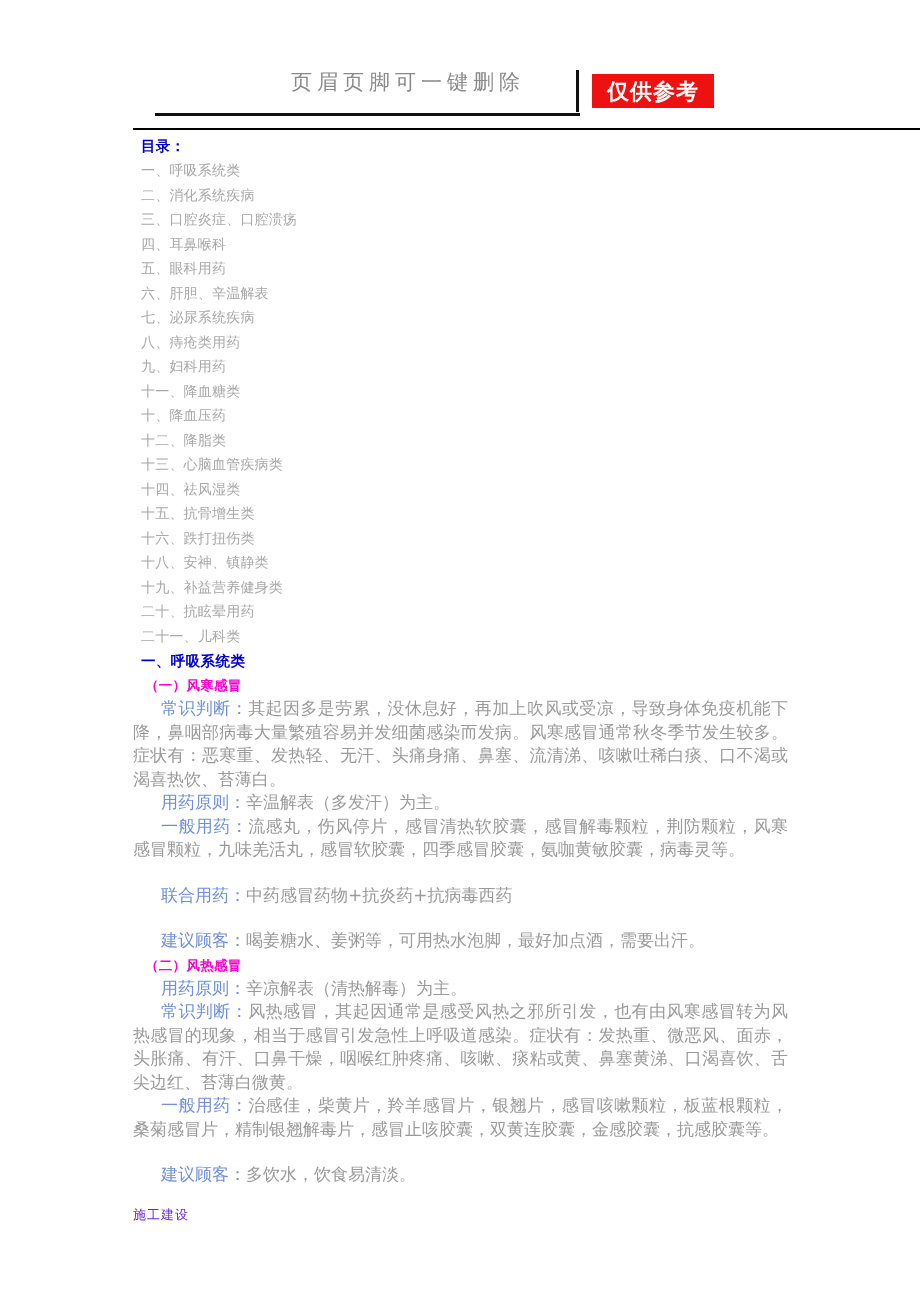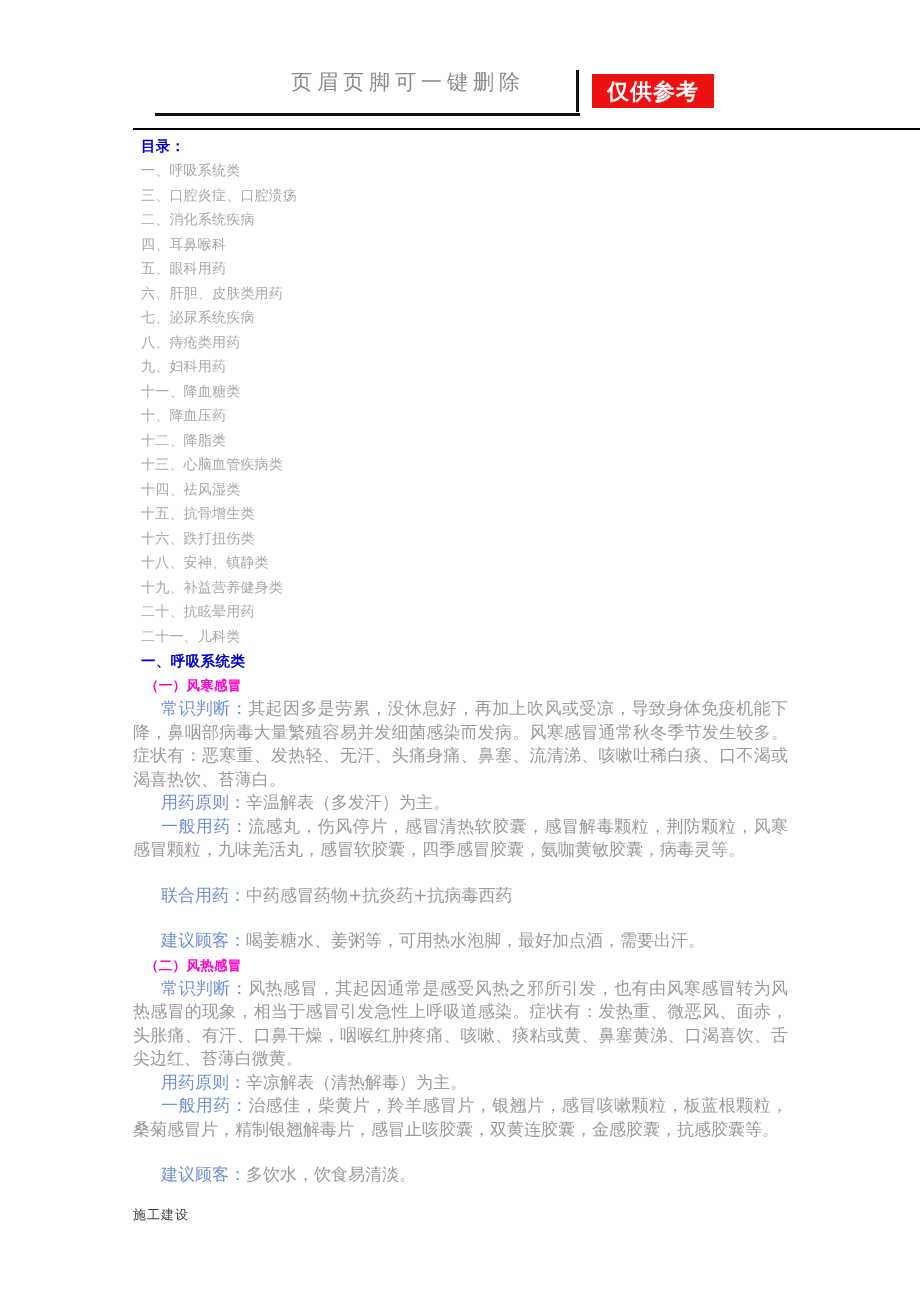--- a/index.html
+++ b/index.html
@@ -159,21 +159,21 @@
   .para-text {
     color: #9a9a9a;
   }
 
   
   .footer {
     position: absolute;
     left: 133px;
     top: 1206px;
     font-size: 13px;
-    color: #404040;
+    color: #6d28d9;
     letter-spacing: 1px;
   }
 </style>
 </head>
 <body>
 
 <div class="page">
 
   <div class="header-zone">
     <div class="header-inner">
@@ -187,25 +187,25 @@
   <div class="page-body">
     <div class="header-rule-long"></div>
   </div>
 
   <div class="content">
 
     <div class="toc-title">目录：</div>
 
     <ul class="toc-list" id="toc-list">
     <li class="toc-item">一、呼吸系统类</li>
+        <li class="toc-item">二、消化系统疾病</li>
         <li class="toc-item">三、口腔炎症、口腔溃疡</li>
-        <li class="toc-item">二、消化系统疾病</li>
         <li class="toc-item">四、耳鼻喉科</li>
         <li class="toc-item">五、眼科用药</li>
-        <li class="toc-item">六、肝胆、皮肤类用药</li>
+        <li class="toc-item">六、肝胆、辛温解表</li>
         <li class="toc-item">七、泌尿系统疾病</li>
         <li class="toc-item">八、痔疮类用药</li>
         <li class="toc-item">九、妇科用药</li>
         <li class="toc-item">十一、降血糖类</li>
         <li class="toc-item">十、降血压药</li>
         <li class="toc-item">十二、降脂类</li>
         <li class="toc-item">十三、心脑血管疾病类</li>
         <li class="toc-item">十四、祛风湿类</li>
         <li class="toc-item">十五、抗骨增生类</li>
         <li class="toc-item">十六、跌打扭伤类</li>
@@ -218,22 +218,22 @@
     <div class="section-title">一、呼吸系统类</div>
 
     <div id="subsections">
         <div class="subsection-title" style="color: rgb(255, 0, 204);">（一）风寒感冒</div>
         <p class="para"><span class="para-label">常识判断：</span><span class="para-text">其起因多是劳累，没休息好，再加上吹风或受凉，导致身体免疫机能下降，鼻咽部病毒大量繁殖容易并发细菌感染而发病。风寒感冒通常秋冬季节发生较多。症状有：恶寒重、发热轻、无汗、头痛身痛、鼻塞、流清涕、咳嗽吐稀白痰、口不渴或渴喜热饮、苔薄白。</span></p>
         <p class="para"><span class="para-label">用药原则：</span><span class="para-text">辛温解表（多发汗）为主。</span></p>
         <p class="para"><span class="para-label">一般用药：</span><span class="para-text">流感丸，伤风停片，感冒清热软胶囊，感冒解毒颗粒，荆防颗粒，风寒感冒颗粒，九味羌活丸，感冒软胶囊，四季感冒胶囊，氨咖黄敏胶囊，病毒灵等。</span></p>
         <p class="para gap"><span class="para-label">联合用药：</span><span class="para-text">中药感冒药物+抗炎药+抗病毒西药</span></p>
         <p class="para gap"><span class="para-label">建议顾客：</span><span class="para-text">喝姜糖水、姜粥等，可用热水泡脚，最好加点酒，需要出汗。</span></p>
         <div class="subsection-title" style="color: rgb(255, 0, 204);">（二）风热感冒</div>
+        <p class="para"><span class="para-label">用药原则：</span><span class="para-text">辛凉解表（清热解毒）为主。</span></p>
         <p class="para"><span class="para-label">常识判断：</span><span class="para-text">风热感冒，其起因通常是感受风热之邪所引发，也有由风寒感冒转为风热感冒的现象，相当于感冒引发急性上呼吸道感染。症状有：发热重、微恶风、面赤，头胀痛、有汗、口鼻干燥，咽喉红肿疼痛、咳嗽、痰粘或黄、鼻塞黄涕、口渴喜饮、舌尖边红、苔薄白微黄。</span></p>
-        <p class="para"><span class="para-label">用药原则：</span><span class="para-text">辛凉解表（清热解毒）为主。</span></p>
         <p class="para"><span class="para-label">一般用药：</span><span class="para-text">治感佳，柴黄片，羚羊感冒片，银翘片，感冒咳嗽颗粒，板蓝根颗粒，桑菊感冒片，精制银翘解毒片，感冒止咳胶囊，双黄连胶囊，金感胶囊，抗感胶囊等。</span></p>
         <p class="para gap"><span class="para-label">建议顾客：</span><span class="para-text">多饮水，饮食易清淡。</span></p>
       </div>
 
   </div>
 
   <div class="footer">施工建设</div>
 
 </div>
 

